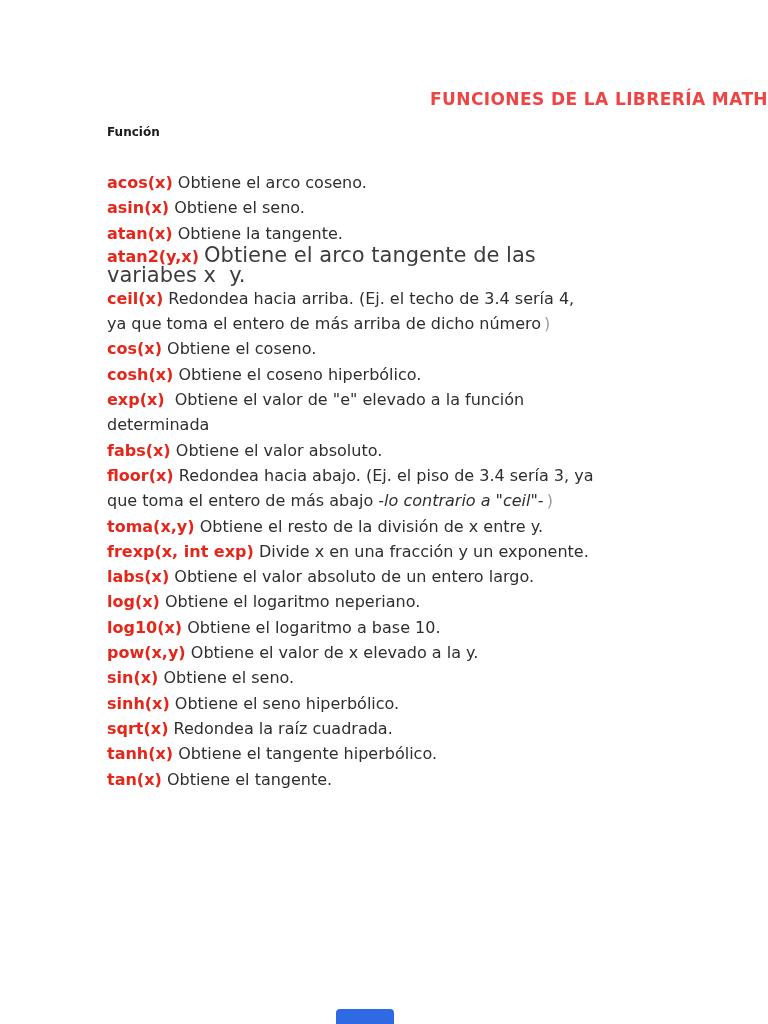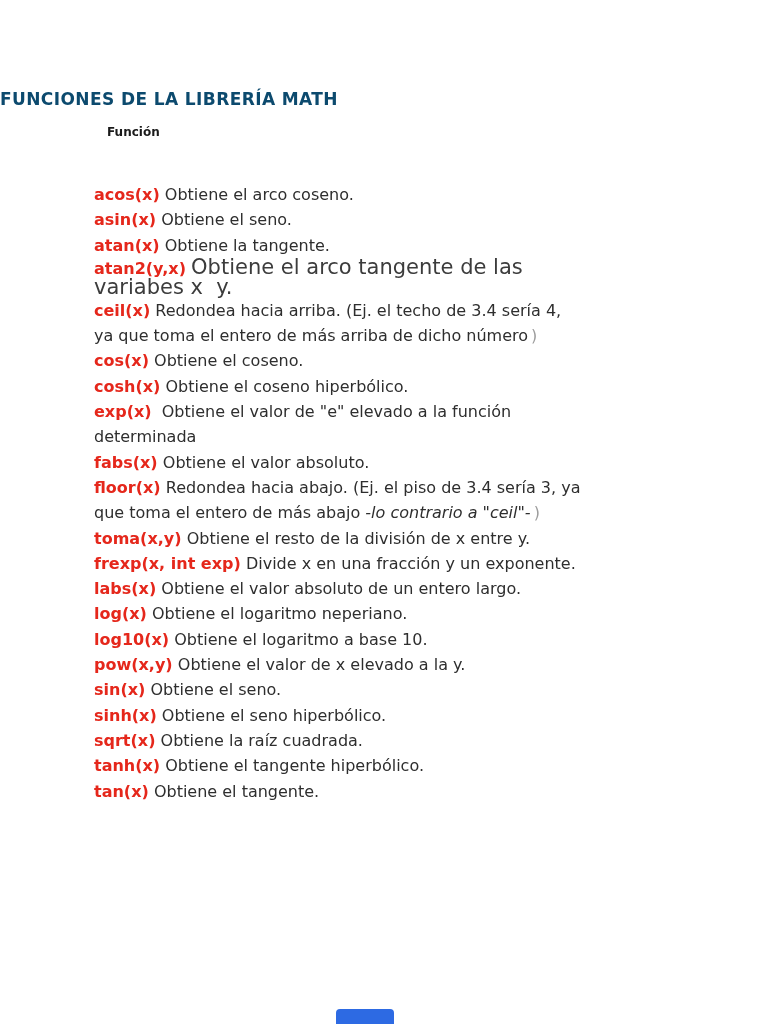--- a/index.html
+++ b/index.html
@@ -6,30 +6,30 @@
   .page{
     position:relative;
     width:768px;height:1024px;
     background:#ffffff;
     overflow:hidden;
     font-family:"DejaVu Sans","Liberation Sans",sans-serif;
     color:#2e2e2e;
   }
   .title{
     position:absolute;top:89px;left:0;width:100%;
-    text-align:left;
-    font-size:17px;font-weight:700;color:#0c4a6e;
+    text-align:right;
+    font-size:17px;font-weight:700;color:#ef4444;
     letter-spacing:.4px;
   }
   .section-label{
     position:absolute;top:125px;left:107px;
     font-size:12px;font-weight:700;color:#1a1a1a;
   }
   .function-list{
-    position:absolute;top:170px;left:94px;width:628px;margin-top:12px;
+    position:absolute;top:170px;left:107px;width:628px;
   }
   .entry{
     font-size:16px;line-height:25.3px;
     white-space:pre-wrap;
     color:#2e2e2e;
   }
   .entry .fn{
     color:#e5271b;font-weight:700;
   }
   .entry.large{line-height:19px;}
@@ -65,18 +65,18 @@
       <div class="entry"><span class="fn">floor(x)</span> <span class="seg normal">Redondea hacia abajo. (Ej. el piso de 3.4 sería 3, ya
 que toma el entero de más abajo </span><span class="seg italic">-lo contrario a "ceil"-</span><span class="seg muted">)</span></div>
       <div class="entry"><span class="fn">toma(x,y)</span> <span class="seg normal">Obtiene el resto de la división de x entre y.</span></div>
       <div class="entry"><span class="fn">frexp(x, int exp)</span> <span class="seg normal">Divide x en una fracción y un exponente.</span></div>
       <div class="entry"><span class="fn">labs(x)</span> <span class="seg normal">Obtiene el valor absoluto de un entero largo.</span></div>
       <div class="entry"><span class="fn">log(x)</span> <span class="seg normal">Obtiene el logaritmo neperiano.</span></div>
       <div class="entry"><span class="fn">log10(x)</span> <span class="seg normal">Obtiene el logaritmo a base 10.</span></div>
       <div class="entry"><span class="fn">pow(x,y)</span> <span class="seg normal">Obtiene el valor de x elevado a la y.</span></div>
       <div class="entry"><span class="fn">sin(x)</span> <span class="seg normal">Obtiene el seno.</span></div>
       <div class="entry"><span class="fn">sinh(x)</span> <span class="seg normal">Obtiene el seno hiperbólico.</span></div>
-      <div class="entry"><span class="fn">sqrt(x)</span> <span class="seg normal">Obtiene la raíz cuadrada.</span></div>
+      <div class="entry"><span class="fn">sqrt(x)</span> <span class="seg normal">Redondea la raíz cuadrada.</span></div>
       <div class="entry"><span class="fn">tanh(x)</span> <span class="seg normal">Obtiene el tangente hiperbólico.</span></div>
       <div class="entry"><span class="fn">tan(x)</span> <span class="seg normal">Obtiene el tangente.</span></div>
     </div>
   <div class="logo-badge"></div>
 </div>
 
 </body></html>

